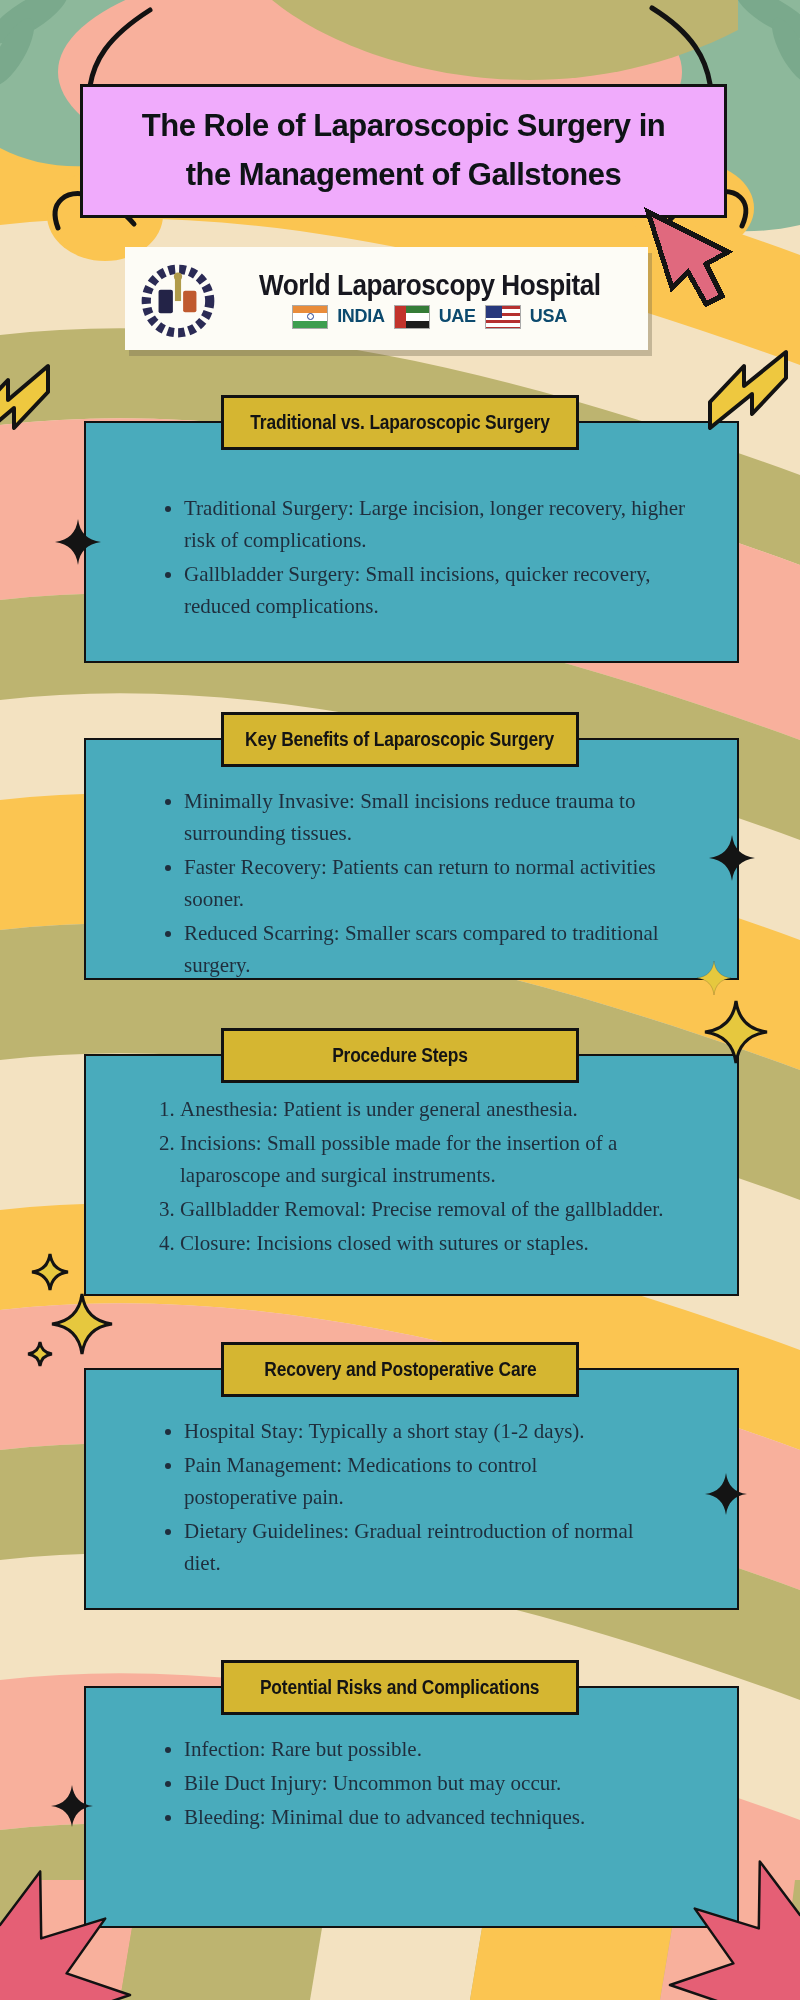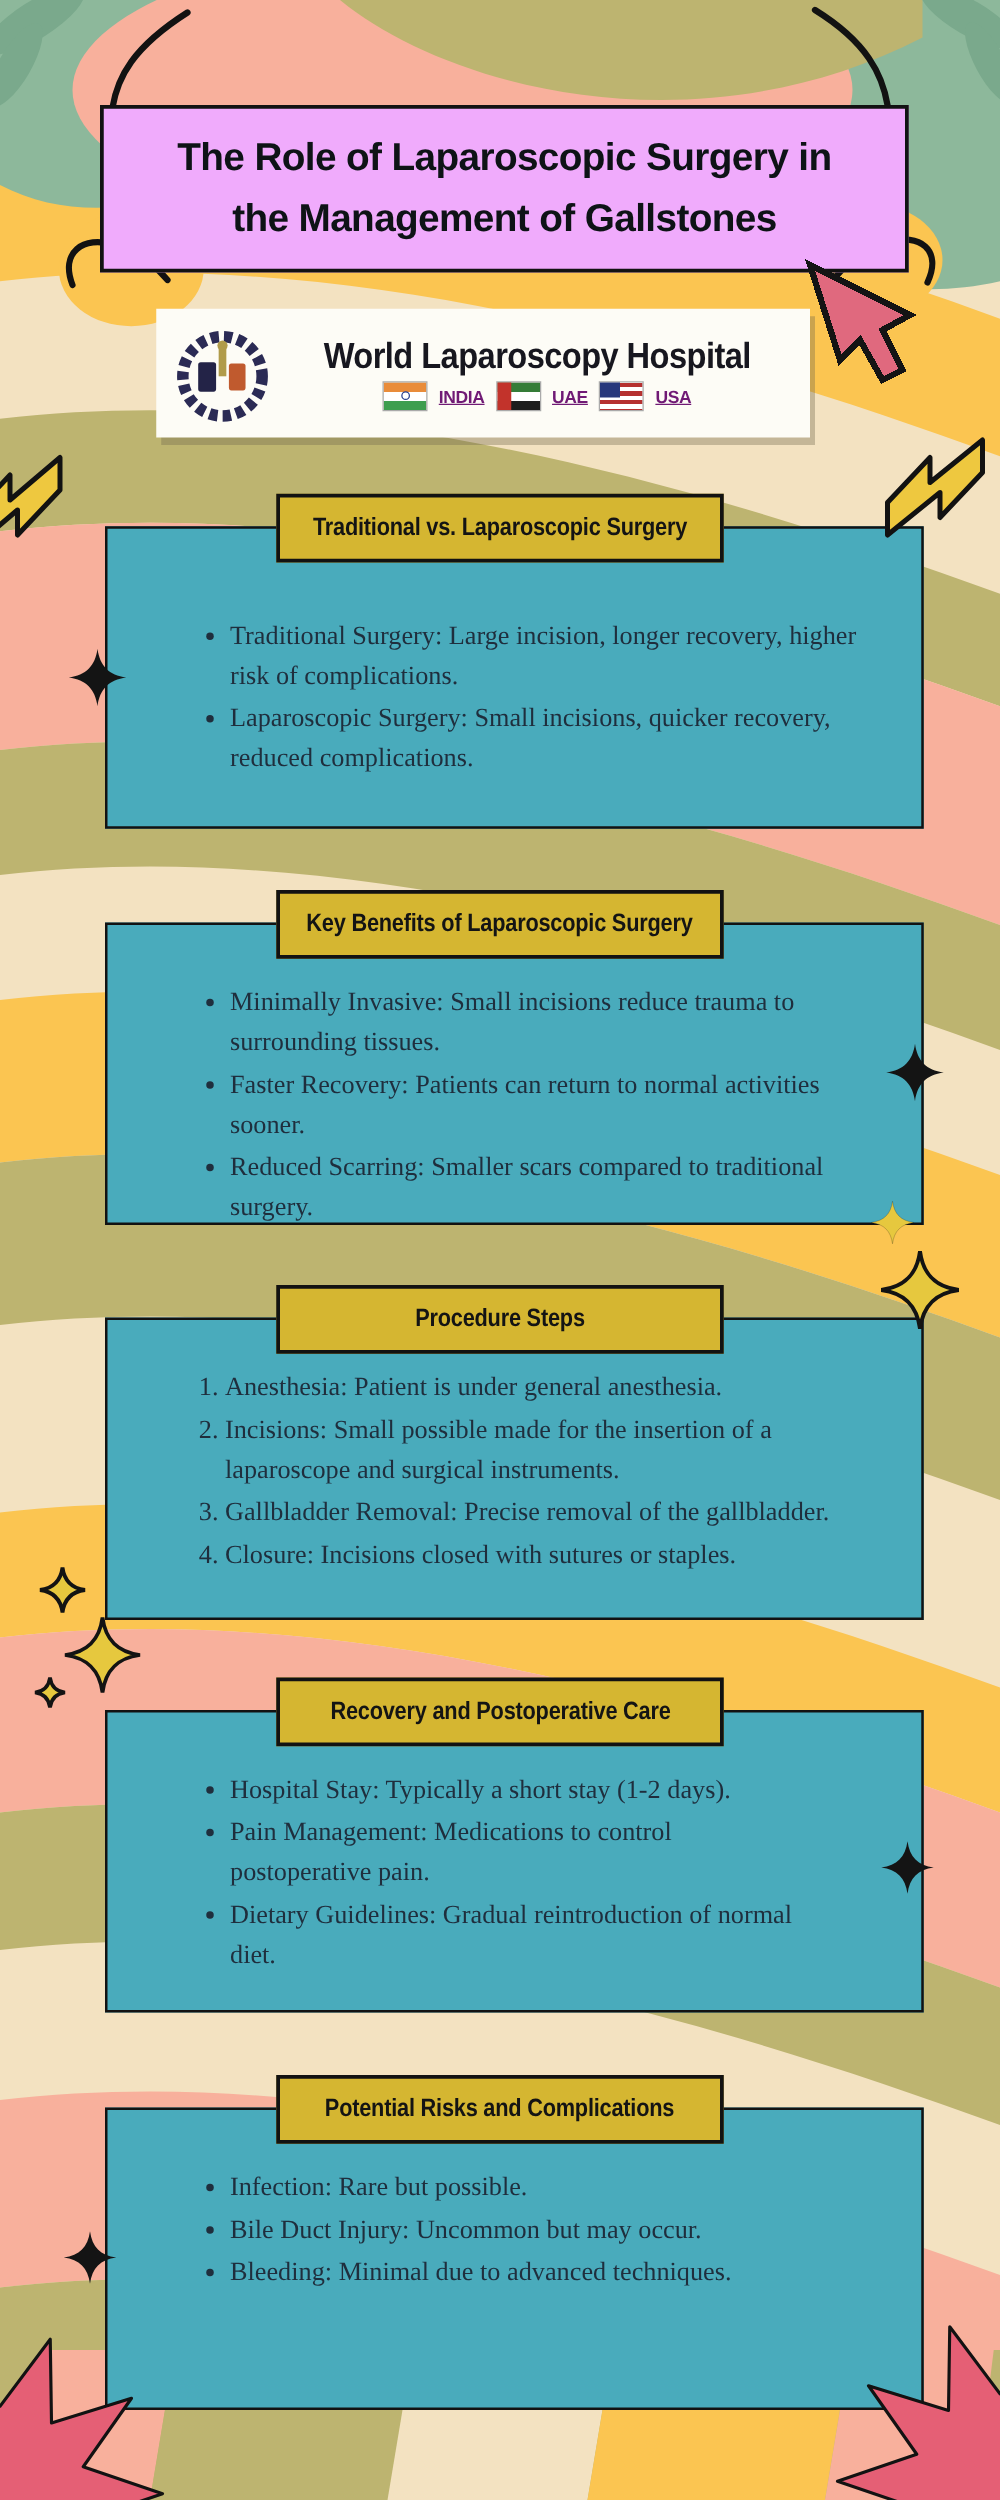--- a/index.html
+++ b/index.html
@@ -29,21 +29,21 @@
     background:#fdfcf6; box-shadow:4px 6px 0 rgba(110,100,75,.35);
     display:flex; align-items:center; padding:12px 10px; box-sizing:border-box;
   }
   .emblem { width:86px; height:86px; flex:0 0 auto; }
   .logo-right { flex:1; display:flex; flex-direction:column; align-items:center; }
   .logo-name {
     font-size:29px; font-weight:bold; color:#17171f; white-space:nowrap;
     display:inline-block; transform:scaleX(.9); letter-spacing:-0.5px;
   }
   .logo-countries { display:flex; align-items:center; gap:9px; margin-top:3px; }
-  .country-label { font-weight:bold; font-size:14px; color:#701a75; letter-spacing:-0.3px;text-decoration:underline; }
+  .country-label { font-weight:bold; font-size:18px; color:#0c4a6e; letter-spacing:-0.3px; }
   .flag { width:36px; height:24px; position:relative; flex:0 0 auto; border:1px solid #aaa; box-sizing:border-box; }
   .flag-india { background:linear-gradient(to bottom,#e98c3a 0 33%,#ffffff 33% 66%,#3e9e4f 66% 100%); }
   .flag-india::after {
     content:""; position:absolute; left:50%; top:50%; width:7px; height:7px;
     margin:-3.5px 0 0 -3.5px; border-radius:50%; border:1.5px solid #28408e; box-sizing:border-box;
   }
   .flag-uae { background:linear-gradient(to bottom,#357c38 0 33%,#ffffff 33% 66%,#1d1d1d 66% 100%); }
   .flag-uae::before { content:""; position:absolute; left:0; top:0; width:11px; height:100%; background:#c2332b; }
   .flag-usa { background:repeating-linear-gradient(to bottom,#b53030 0 3.5px,#ffffff 3.5px 7px); }
   .flag-usa::before { content:""; position:absolute; left:0; top:0; width:16px; height:12px; background:#27387c; }
@@ -155,21 +155,21 @@
     </div>
   </div>
 
   <div class="section s1">
     <div class="pill">
       <span class="pill-text">Traditional vs. Laparoscopic Surgery</span>
     </div>
     <div class="content-box">
       <ul>
           <li>Traditional Surgery: Large incision, longer recovery, higher risk of complications.</li>
-          <li>Laparoscopic Surgery: Small incisions, quicker recovery, reduced complications.</li>
+          <li>Gallbladder Surgery: Small incisions, quicker recovery, reduced complications.</li>
         </ul>
     </div>
   </div>
 
   <div class="section s2">
     <div class="pill">
       <span class="pill-text">Key Benefits of Laparoscopic Surgery</span>
     </div>
     <div class="content-box">
       <ul>

